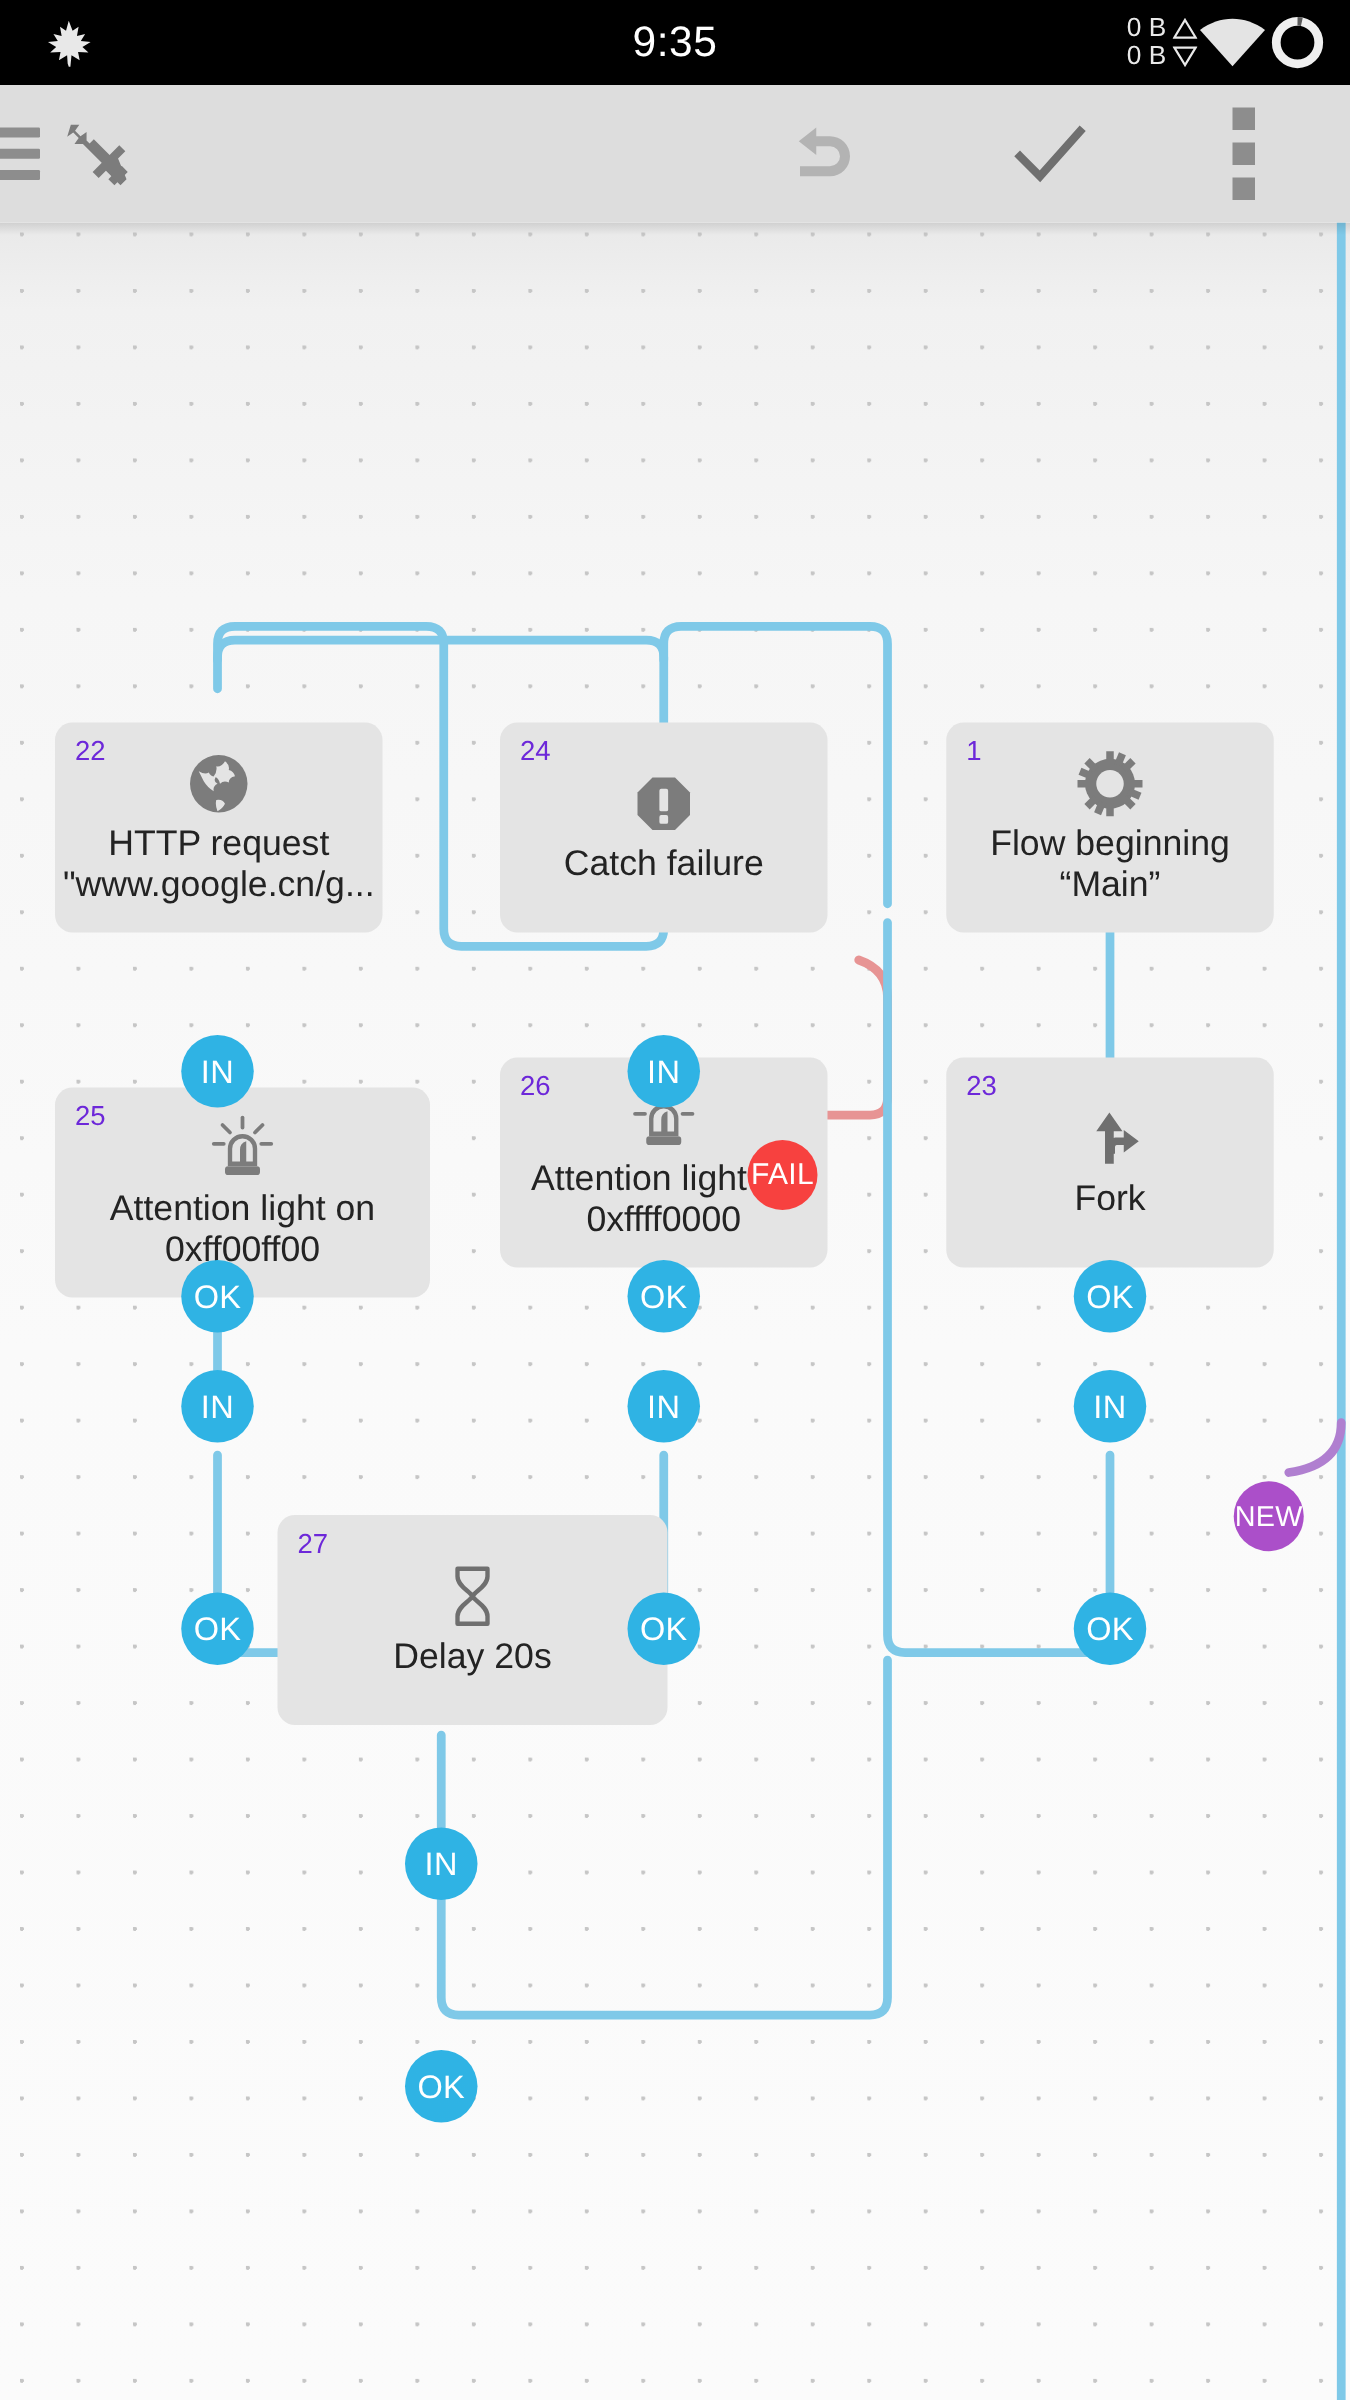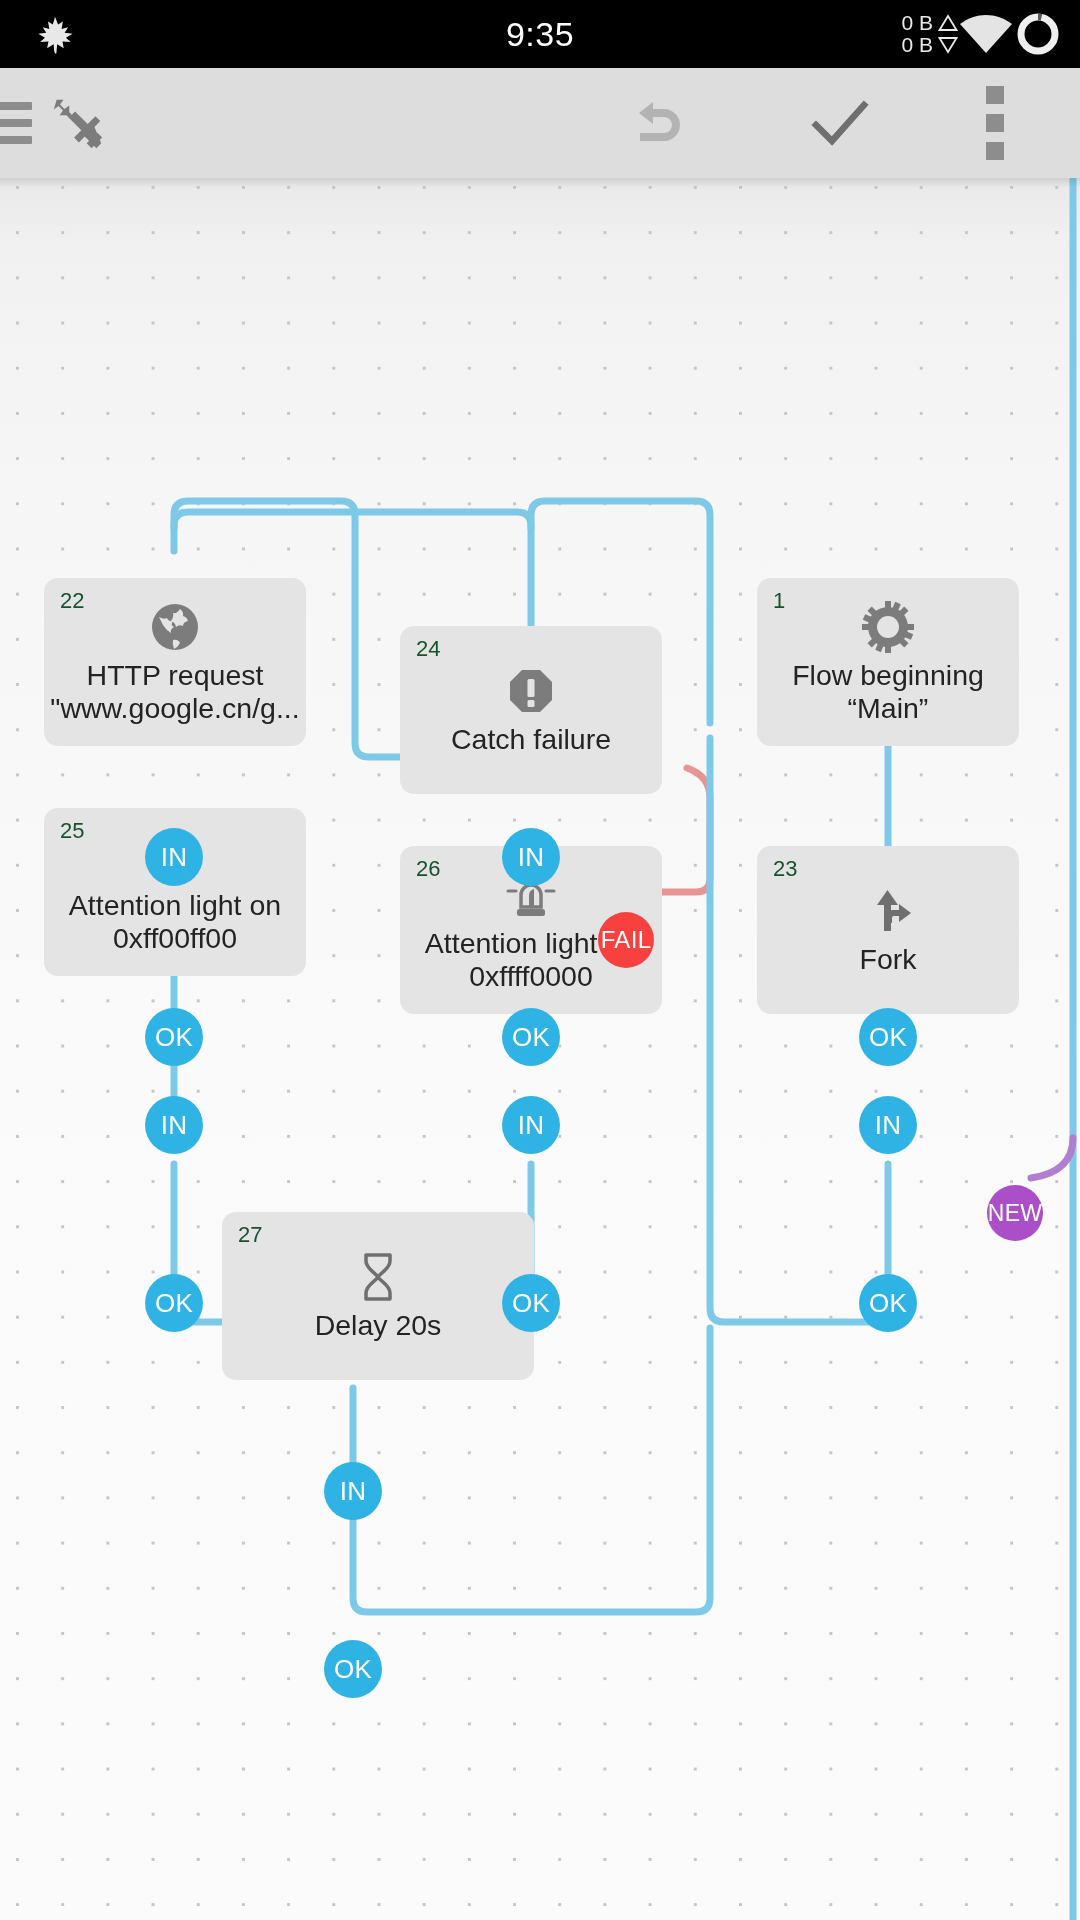--- a/index.html
+++ b/index.html
@@ -72,21 +72,21 @@
 
   #wires{ position:absolute; left:0; top:0; width:1080px; height:1742px; z-index:1; }
 
   
   .node{
     position:absolute; z-index:5;
     background:#e4e4e4; border-radius:14px;
   }
   .node-num{
     position:absolute; left:16px; top:10px;
-    font-size:22px; color:#14532d;
+    font-size:22px; color:#6d28d9;
   }
   .node-body{
     position:absolute; left:0; right:0; top:0; bottom:0;
     display:flex; flex-direction:column; align-items:center; justify-content:center;
     gap:4px; padding:0 6px;
   }
   .node-icon{ width:56px; height:56px; display:block; }
   .node-label{
     text-align:center; font-size:28.5px; color:#232323; line-height:1.16;
     white-space:pre-line;
@@ -226,21 +226,21 @@
 "www.google.cn/g...</div>
       </div>
     </div>
     <div class="port" style="left:145px; top:650px;">
       <span>IN</span>
     </div>
     <div class="port" style="left:145px; top:830px;">
       <span>OK</span>
     </div>
 
-    <div class="node" style="left:400px; top:400px; width:262px; height:168px;margin-top:48px;">
+    <div class="node" style="left:400px; top:400px; width:262px; height:168px;">
       <div class="node-num">24</div>
       <div class="node-body">
         <svg class="node-icon" viewBox="0 0 56 56">
           <path fill="#7c7c7c" d="M19 7 L37 7 L49 19 L49 37 L37 49 L19 49 L7 37 L7 19 Z"></path>
           <rect x="24.5" y="16" width="7" height="18" rx="1.5" fill="#e4e4e4"></rect>
           <rect x="24.5" y="37" width="7" height="7" rx="1.5" fill="#e4e4e4"></rect>
         </svg>
         <div class="node-label">Catch failure</div>
       </div>
     </div>
@@ -278,21 +278,21 @@
           <circle cx="28" cy="28" r="11" fill="#e4e4e4"></circle>
         </svg>
         <div class="node-label">Flow beginning
 “Main”</div>
       </div>
     </div>
     <div class="port" style="left:859px; top:830px;">
       <span>OK</span>
     </div>
 
-    <div class="node" style="left:44px; top:630px; width:262px; height:168px;">
+    <div class="node" style="left:44px; top:692px; width:300px; height:168px;">
       <div class="node-num">25</div>
       <div class="node-body">
         <svg class="node-icon" viewBox="0 0 56 56">
           <g stroke="#7c7c7c" stroke-width="3" stroke-linecap="round">
             <line x1="28" y1="3" x2="28" y2="11"></line>
             <line x1="12" y1="9" x2="18" y2="15"></line>
             <line x1="44" y1="9" x2="38" y2="15"></line>
             <line x1="5" y1="24" x2="13" y2="24"></line>
             <line x1="51" y1="24" x2="43" y2="24"></line>
           </g>

